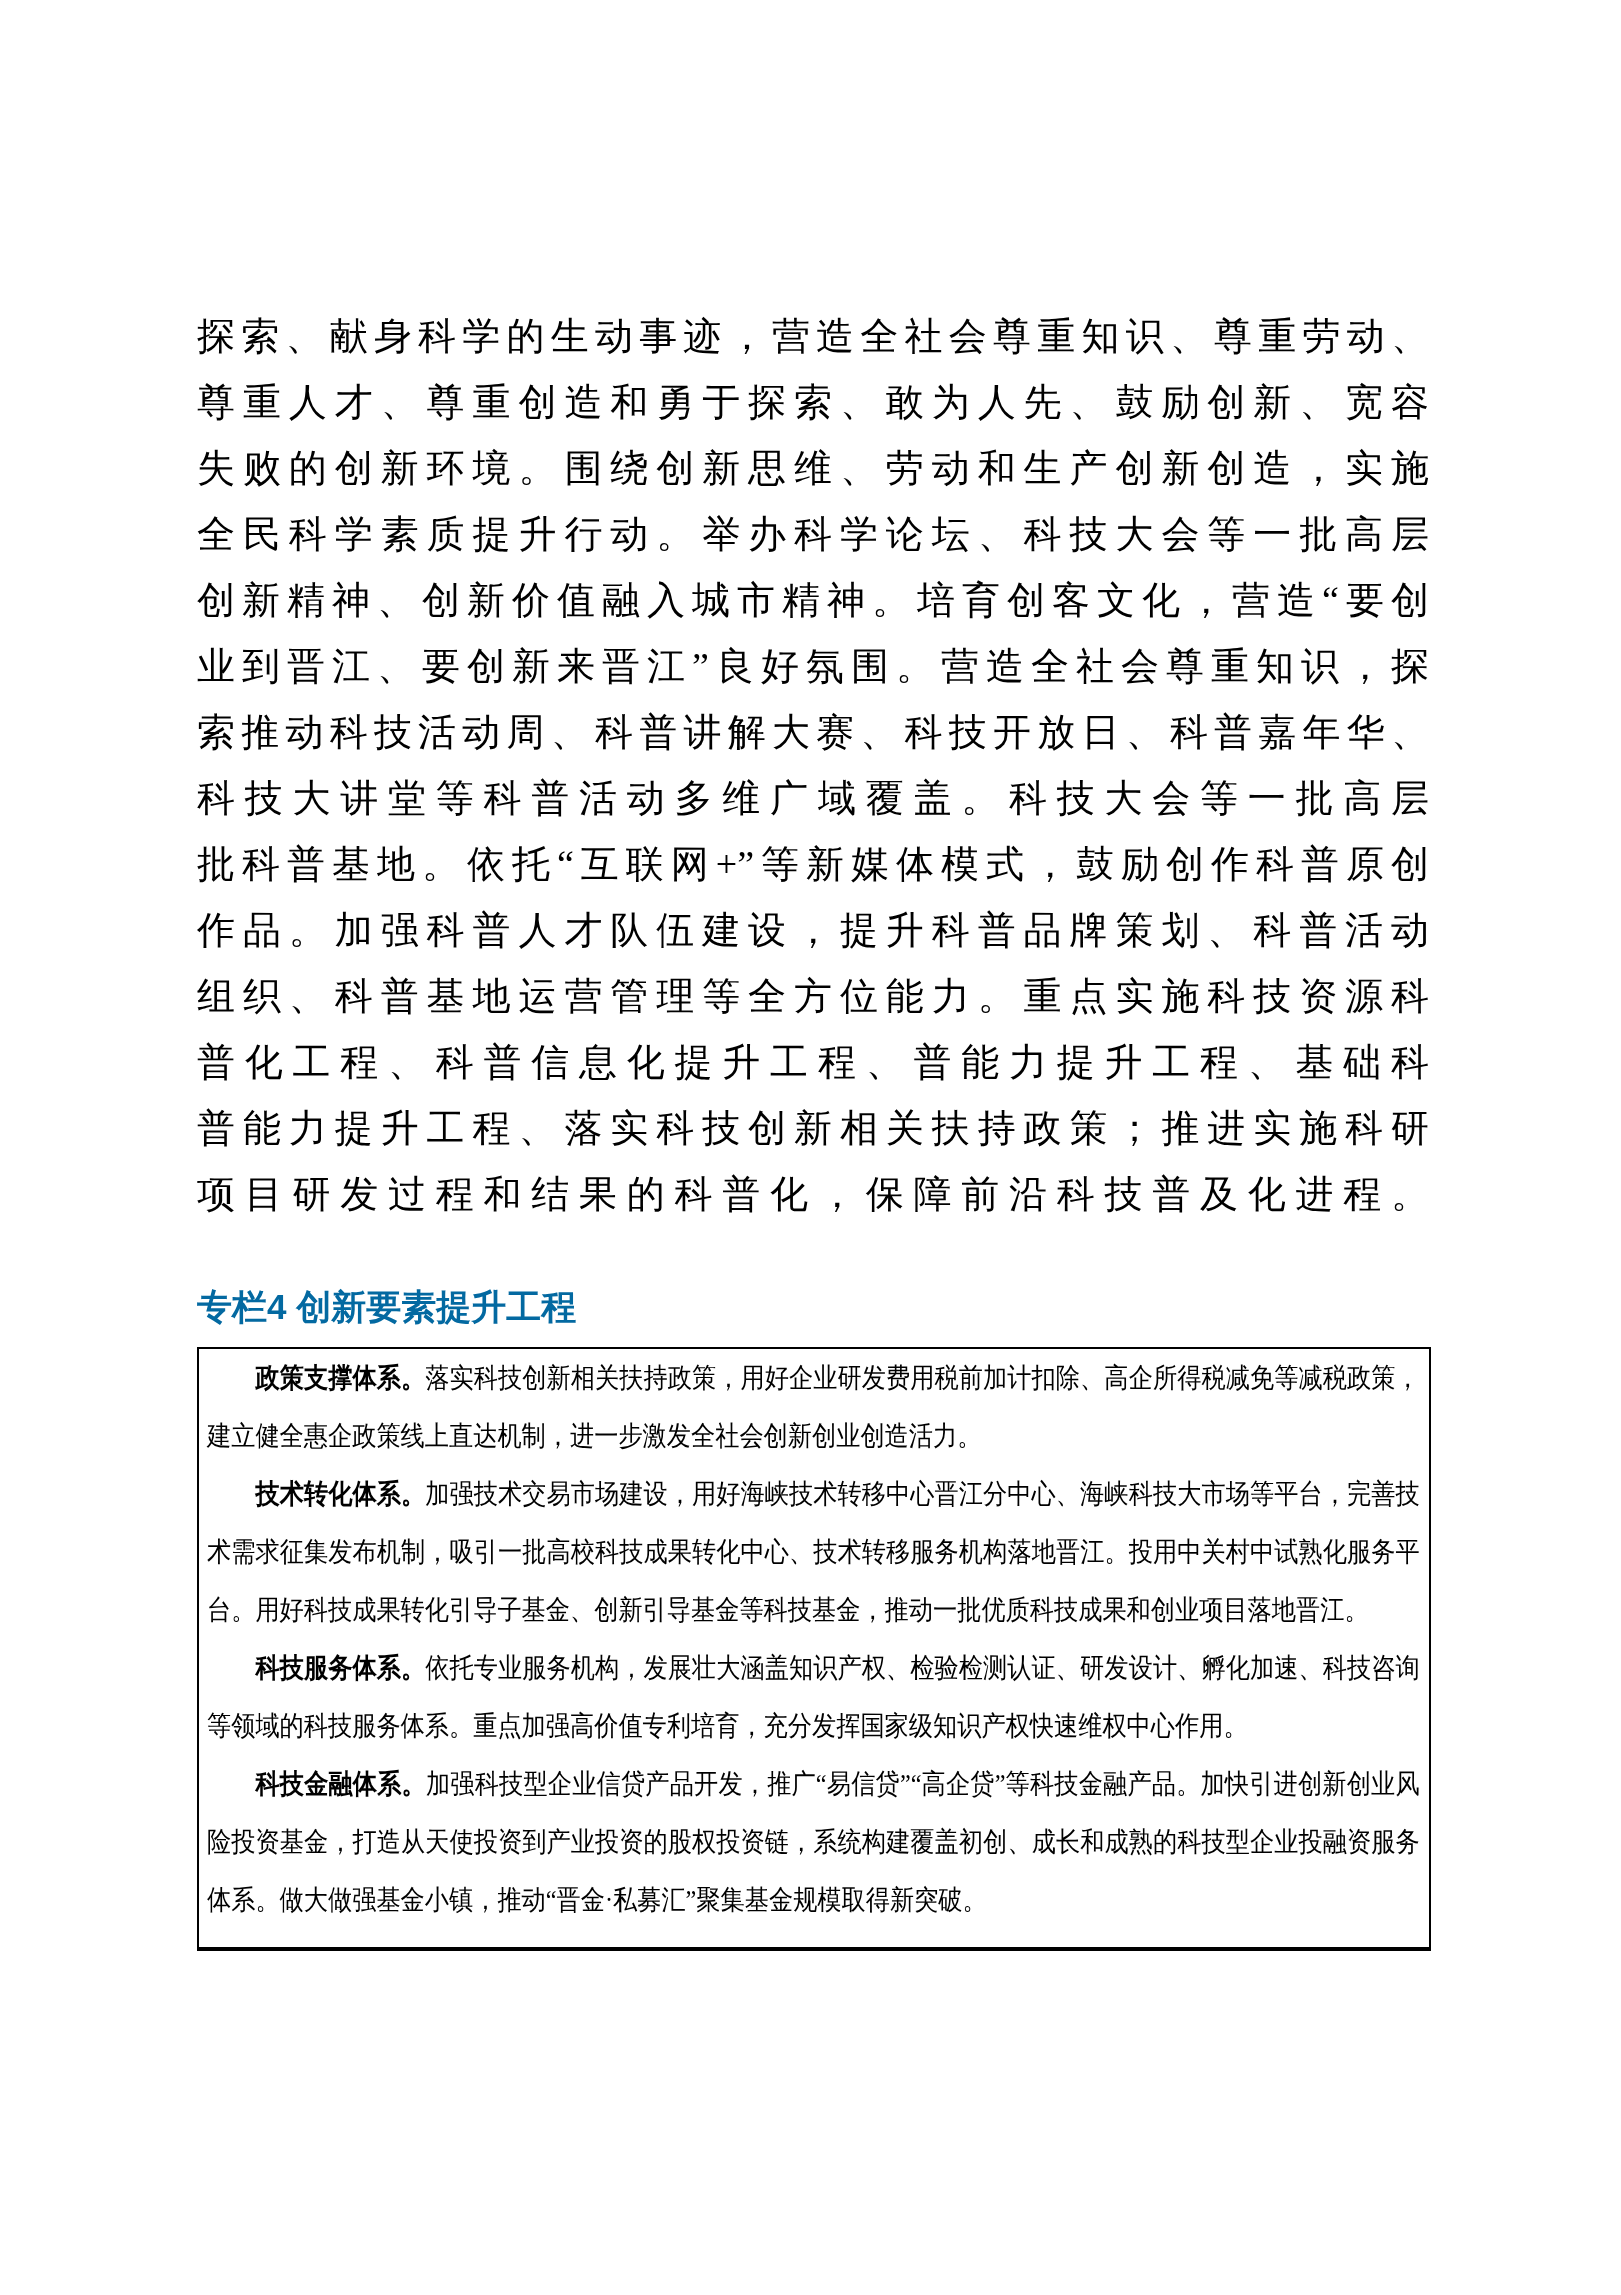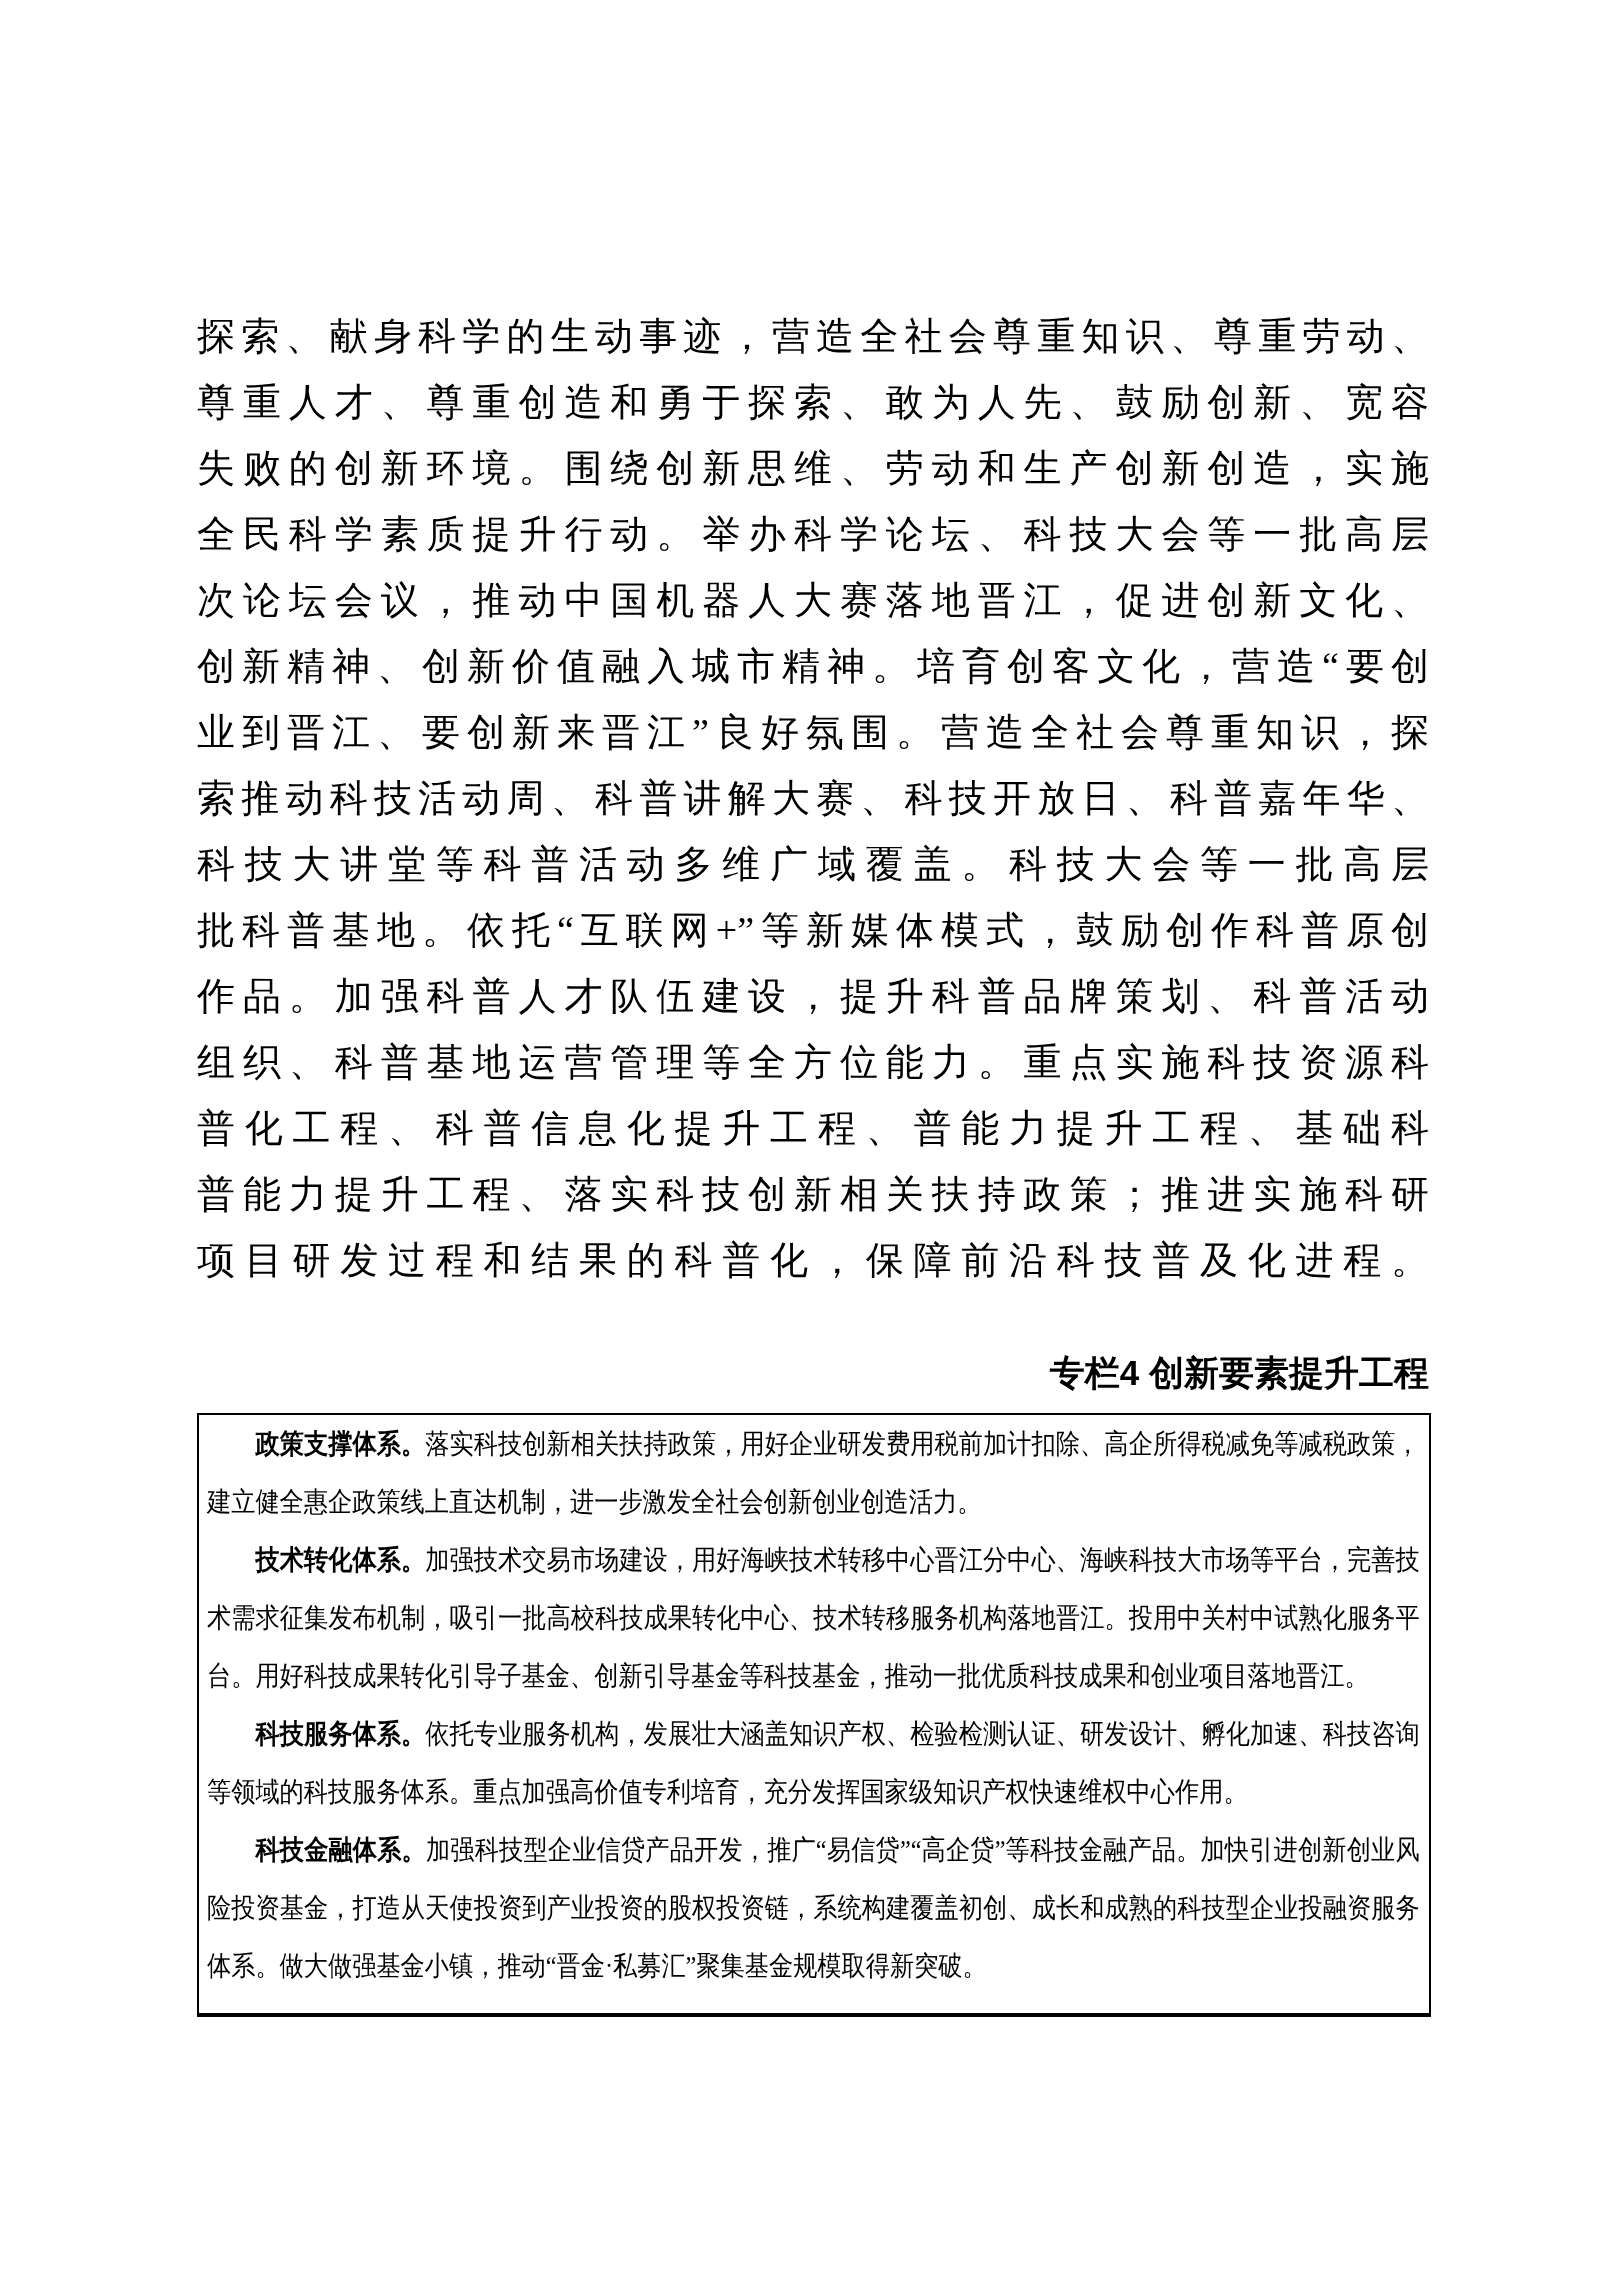--- a/index.html
+++ b/index.html
@@ -33,22 +33,22 @@
     -moz-text-align-last: justify;
     text-justify: inter-character;
     color: #000000;
   }
   .box-heading {
     margin: 54px 0 0 0;
     font-family: "Liberation Sans", "DejaVu Sans", sans-serif;
     font-weight: bold;
     font-size: 35px;
     line-height: 52px;
-    text-align: right;
-    color: #000000;
+    text-align: left;
+    color: #0369a1;
   }
   .column-box {
     box-sizing: border-box;
     margin-top: 14px;
     width: 1234px;
     border: 2.6px solid #000000;
     border-bottom-width: 4.6px;
     padding: 0 7.9px 18.3px 7.9px;
     overflow: hidden;
   }
@@ -84,21 +84,20 @@
 <body>
 
 <div class="page">
   <div class="content">
 
     <div class="body-text">
       <div class="body-line">探索、献身科学的生动事迹，营造全社会尊重知识、尊重劳动、</div>
       <div class="body-line">尊重人才、尊重创造和勇于探索、敢为人先、鼓励创新、宽容</div>
       <div class="body-line">失败的创新环境。围绕创新思维、劳动和生产创新创造，实施</div>
       <div class="body-line">全民科学素质提升行动。举办科学论坛、科技大会等一批高层</div>
-      <div class="body-line">次论坛会议，推动中国机器人大赛落地晋江，促进创新文化、</div>
       <div class="body-line">创新精神、创新价值融入城市精神。培育创客文化，营造“要创</div>
       <div class="body-line">业到晋江、要创新来晋江”良好氛围。营造全社会尊重知识，探</div>
       <div class="body-line">索推动科技活动周、科普讲解大赛、科技开放日、科普嘉年华、</div>
       <div class="body-line">科技大讲堂等科普活动多维广域覆盖。科技大会等一批高层</div>
       <div class="body-line">批科普基地。依托“互联网+”等新媒体模式，鼓励创作科普原创</div>
       <div class="body-line">作品。加强科普人才队伍建设，提升科普品牌策划、科普活动</div>
       <div class="body-line">组织、科普基地运营管理等全方位能力。重点实施科技资源科</div>
       <div class="body-line">普化工程、科普信息化提升工程、普能力提升工程、基础科</div>
       <div class="body-line">普能力提升工程、落实科技创新相关扶持政策；推进实施科研</div>
       <div class="body-line">项目研发过程和结果的科普化，保障前沿科技普及化进程。</div>

